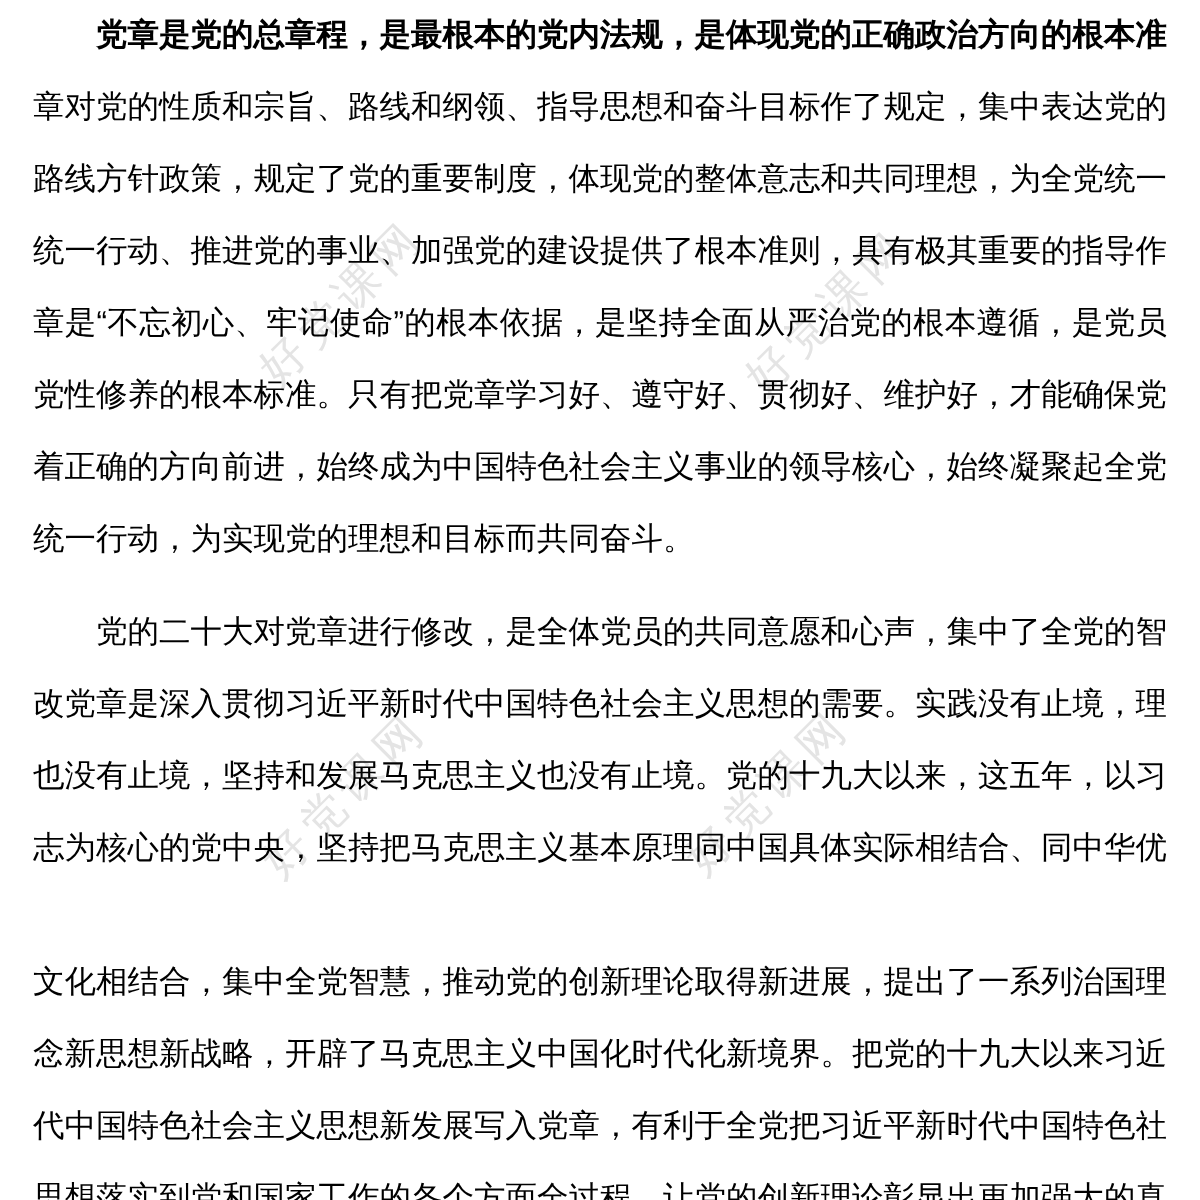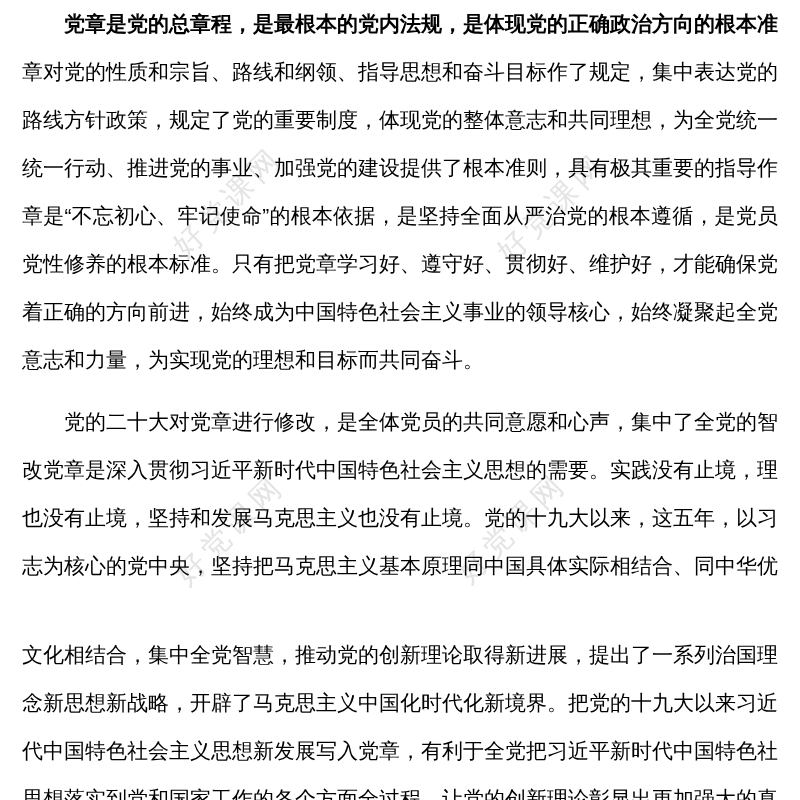--- a/index.html
+++ b/index.html
@@ -74,21 +74,21 @@
   <div class="doc">
 
     <div class="para para-1">
       <div class="line first-indent"><span class="lead-bold">党章是党的总章程，是最根本的党内法规，是体现党的正确政治方向的根本准则。</span></div>
       <div class="line">章对党的性质和宗旨、路线和纲领、指导思想和奋斗目标作了规定，集中表达党的理论和</div>
       <div class="line">路线方针政策，规定了党的重要制度，体现党的整体意志和共同理想，为全党统一思想、</div>
       <div class="line">统一行动、推进党的事业、加强党的建设提供了根本准则，具有极其重要的指导作用。党</div>
       <div class="line">章是“不忘初心、牢记使命”的根本依据，是坚持全面从严治党的根本遵循，是党员加强</div>
       <div class="line">党性修养的根本标准。只有把党章学习好、遵守好、贯彻好、维护好，才能确保党始终沿</div>
       <div class="line">着正确的方向前进，始终成为中国特色社会主义事业的领导核心，始终凝聚起全党同志的</div>
-      <div class="line last-line">意志和力量，为实现党的理想和目标而共同奋斗。</div>
+      <div class="line last-line">统一行动，为实现党的理想和目标而共同奋斗。</div>
     </div>
 
     <div class="para para-2">
       <div class="line first-indent">党的二十大对党章进行修改，是全体党员的共同意愿和心声，集中了全党的智慧。修</div>
       <div class="line">改党章是深入贯彻习近平新时代中国特色社会主义思想的需要。实践没有止境，理论创新</div>
       <div class="line">也没有止境，坚持和发展马克思主义也没有止境。党的十九大以来，这五年，以习近平同</div>
       <div class="line">志为核心的党中央，坚持把马克思主义基本原理同中国具体实际相结合、同中华优秀传统</div>
     </div>
 
     <div class="para para-3">

